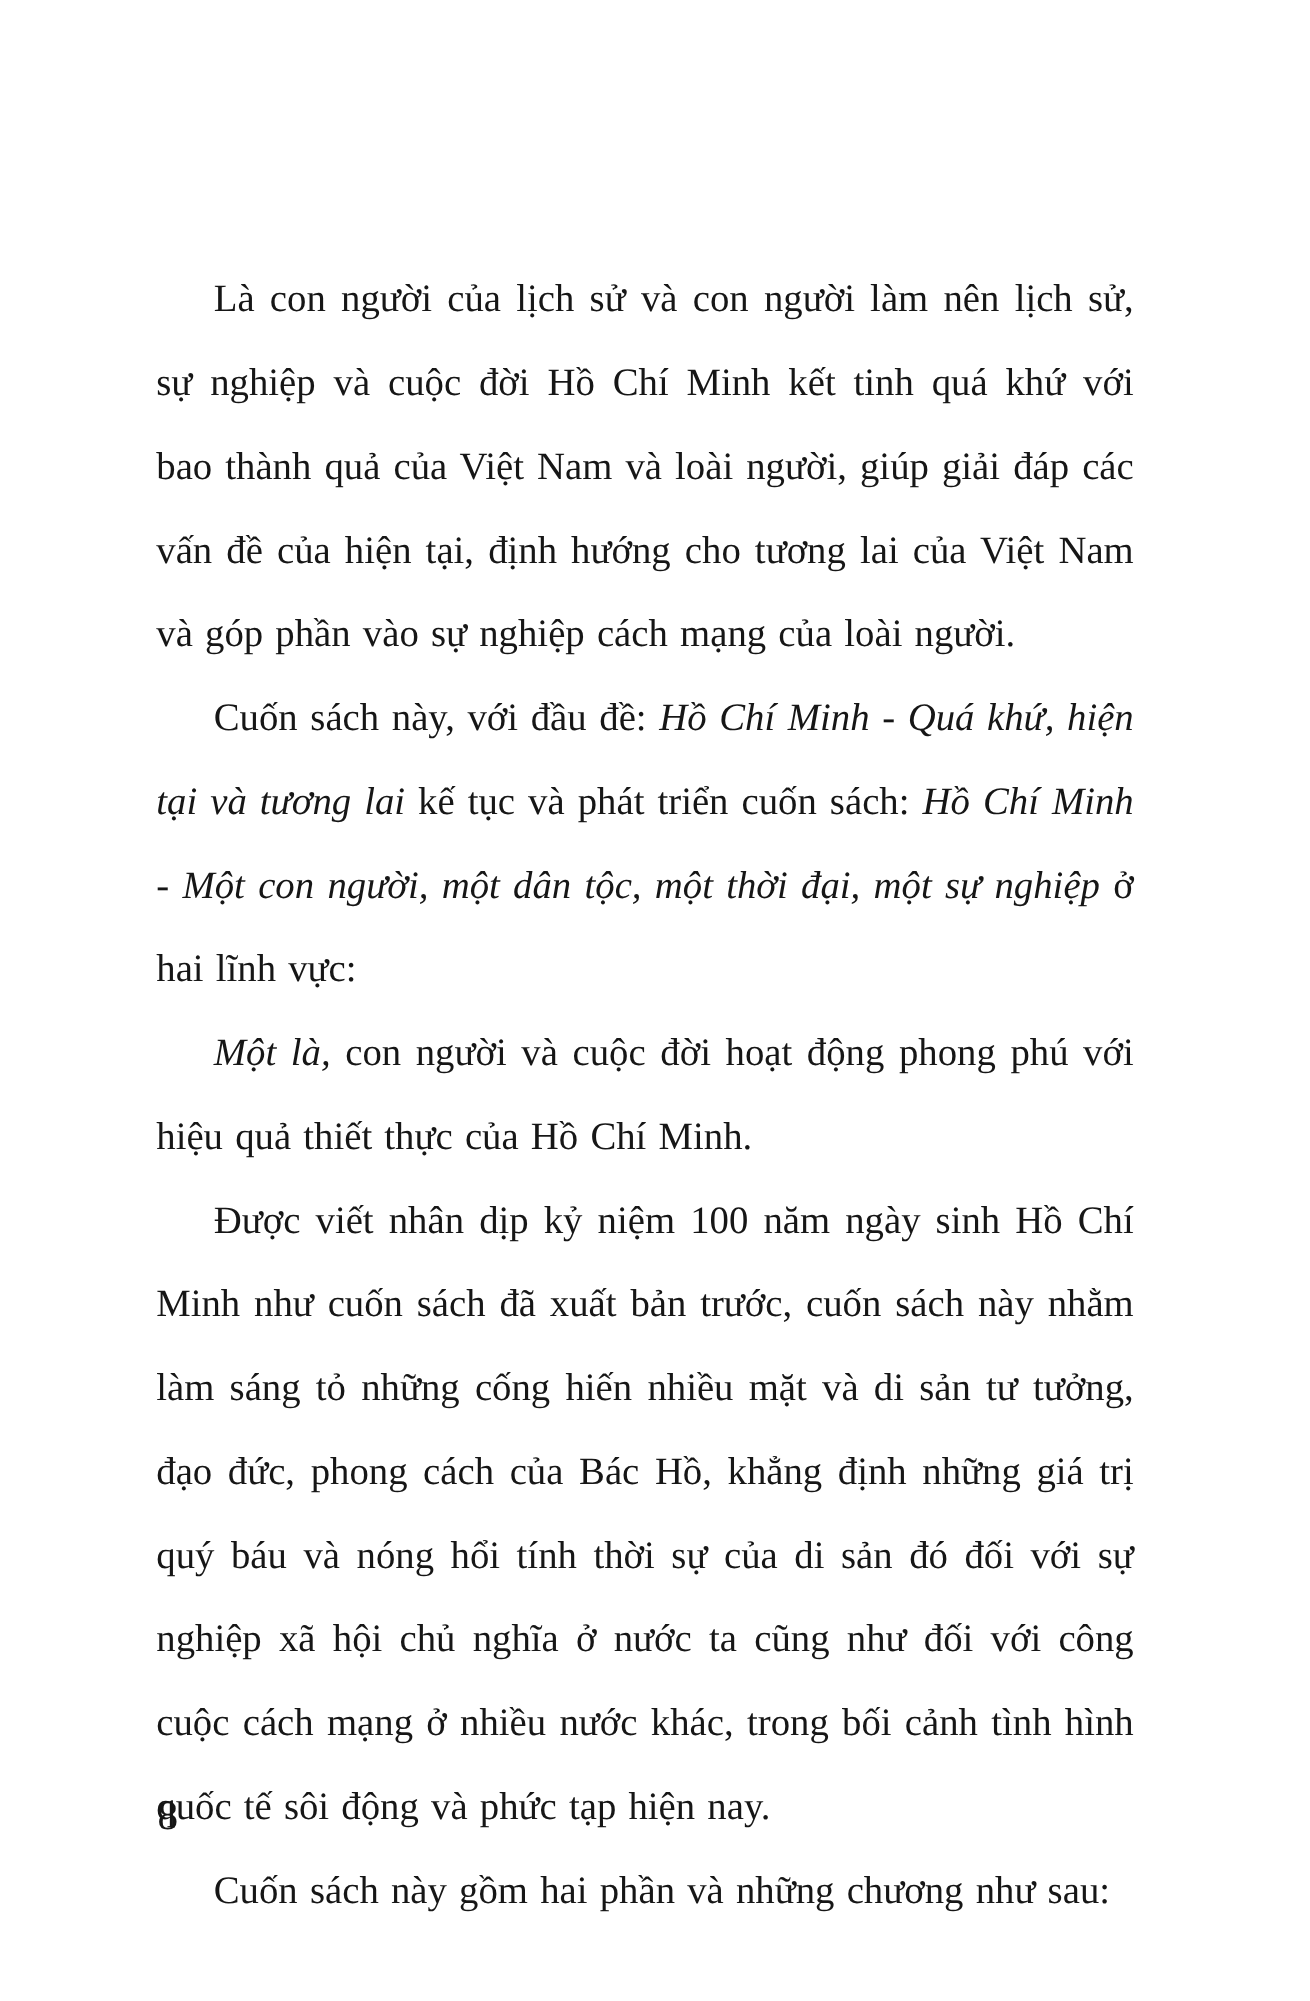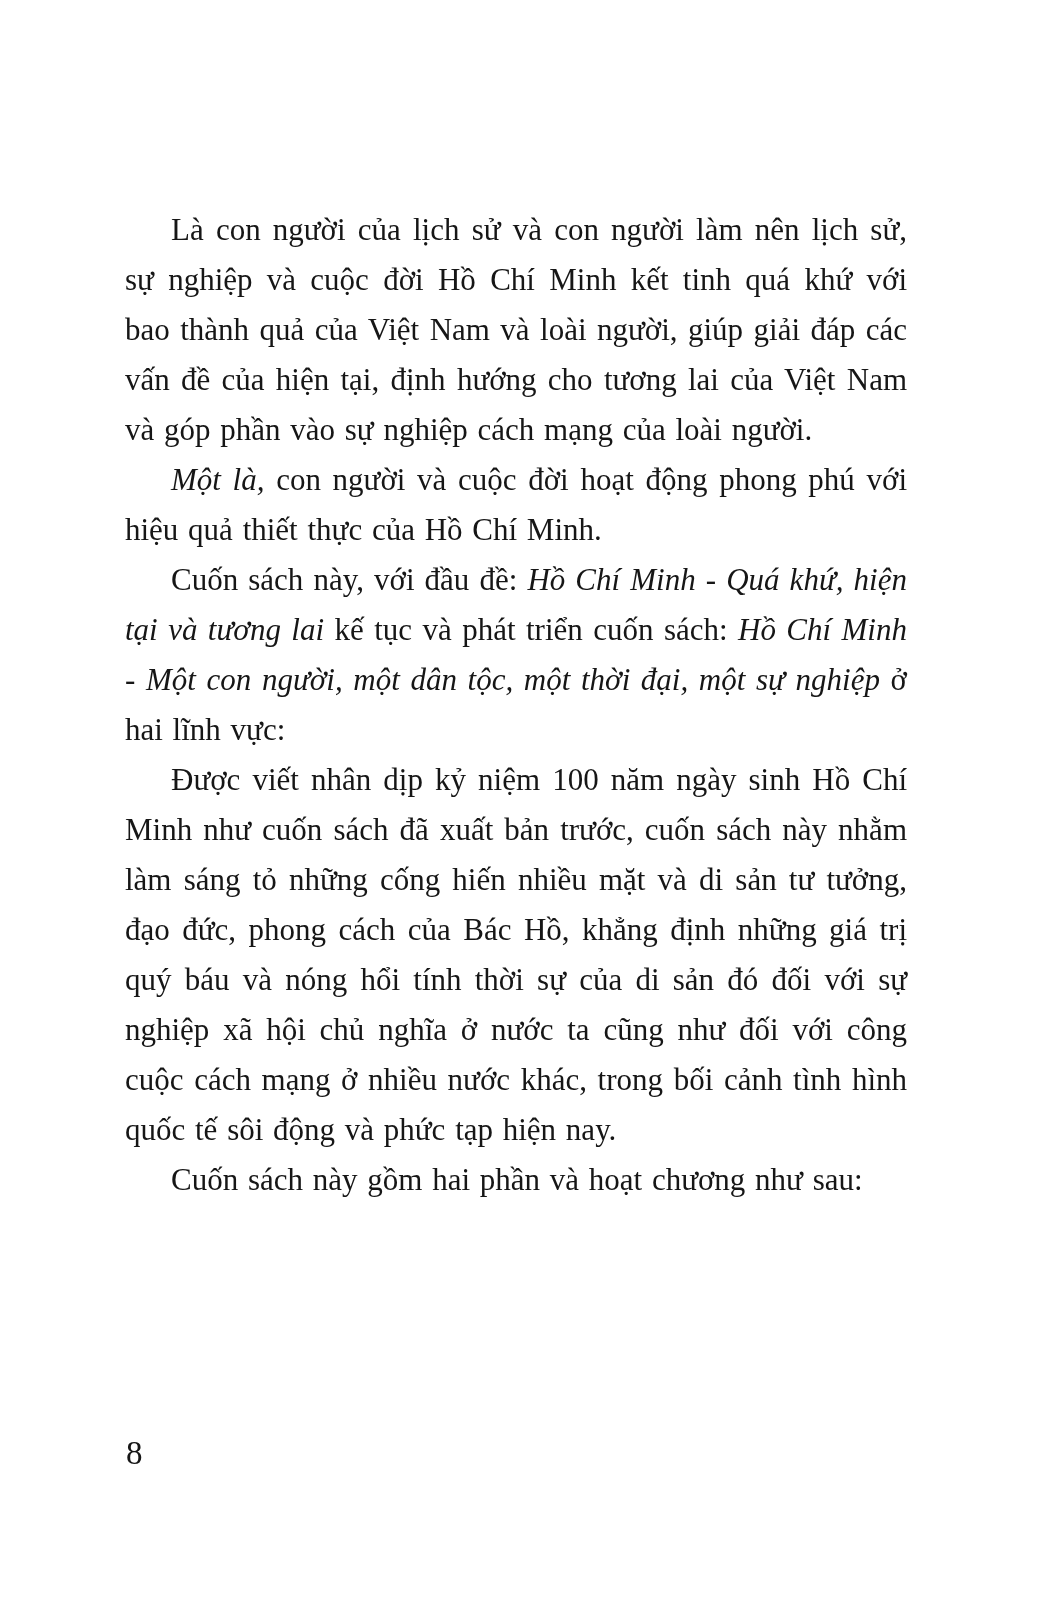--- a/index.html
+++ b/index.html
@@ -22,21 +22,21 @@
     font-family: "Liberation Serif", "DejaVu Serif", serif;
   }
   .text-block {
     position: absolute;
     top: 205px;
     left: 125px;
     width: 782px;
   }
   .para {
     font-size: 31px;
-    line-height: 50px;
+    line-height: 67px;
     text-align: justify;
     text-indent: 46px;
     word-spacing: 2px;
     color: var(--text);
   }
   .para .italic {
     font-style: italic;
   }
   .page-number {
     position: absolute;
@@ -46,19 +46,19 @@
     line-height: 46px;
     color: var(--text);
   }
 </style>
 </head>
 <body>
 
 <div class="page">
   <div class="text-block" id="text-block">
       <p class="para"><span>Là con người của lịch sử và con người làm nên lịch sử, sự nghiệp và cuộc đời Hồ Chí Minh kết tinh quá khứ với bao thành quả của Việt Nam và loài người, giúp giải đáp các vấn đề của hiện tại, định hướng cho tương lai của Việt Nam và góp phần vào sự nghiệp cách mạng của loài người.</span></p>
+      <p class="para"><span>Cuốn sách này, với đầu đề: </span><span class="italic">Hồ Chí Minh - Quá khứ, hiện tại và tương lai</span><span> kế tục và phát triển cuốn sách: </span><span class="italic">Hồ Chí Minh - Một con người, một dân tộc, một thời đại, một sự nghiệp</span><span> ở hai lĩnh vực:</span></p>
       <p class="para"><span class="italic">Một là,</span><span> con người và cuộc đời hoạt động phong phú với hiệu quả thiết thực của Hồ Chí Minh.</span></p>
-      <p class="para"><span>Cuốn sách này, với đầu đề: </span><span class="italic">Hồ Chí Minh - Quá khứ, hiện tại và tương lai</span><span> kế tục và phát triển cuốn sách: </span><span class="italic">Hồ Chí Minh - Một con người, một dân tộc, một thời đại, một sự nghiệp</span><span> ở hai lĩnh vực:</span></p>
       <p class="para"><span>Được viết nhân dịp kỷ niệm 100 năm ngày sinh Hồ Chí Minh như cuốn sách đã xuất bản trước, cuốn sách này nhằm làm sáng tỏ những cống hiến nhiều mặt và di sản tư tưởng, đạo đức, phong cách của Bác Hồ, khẳng định những giá trị quý báu và nóng hổi tính thời sự của di sản đó đối với sự nghiệp xã hội chủ nghĩa ở nước ta cũng như đối với công cuộc cách mạng ở nhiều nước khác, trong bối cảnh tình hình quốc tế sôi động và phức tạp hiện nay.</span></p>
-      <p class="para"><span>Cuốn sách này gồm hai phần và hoạt chương như sau:</span></p>
+      <p class="para"><span>Cuốn sách này gồm hai phần và những chương như sau:</span></p>
     </div>
   <div class="page-number">8</div>
 </div>
 
 </body></html>

